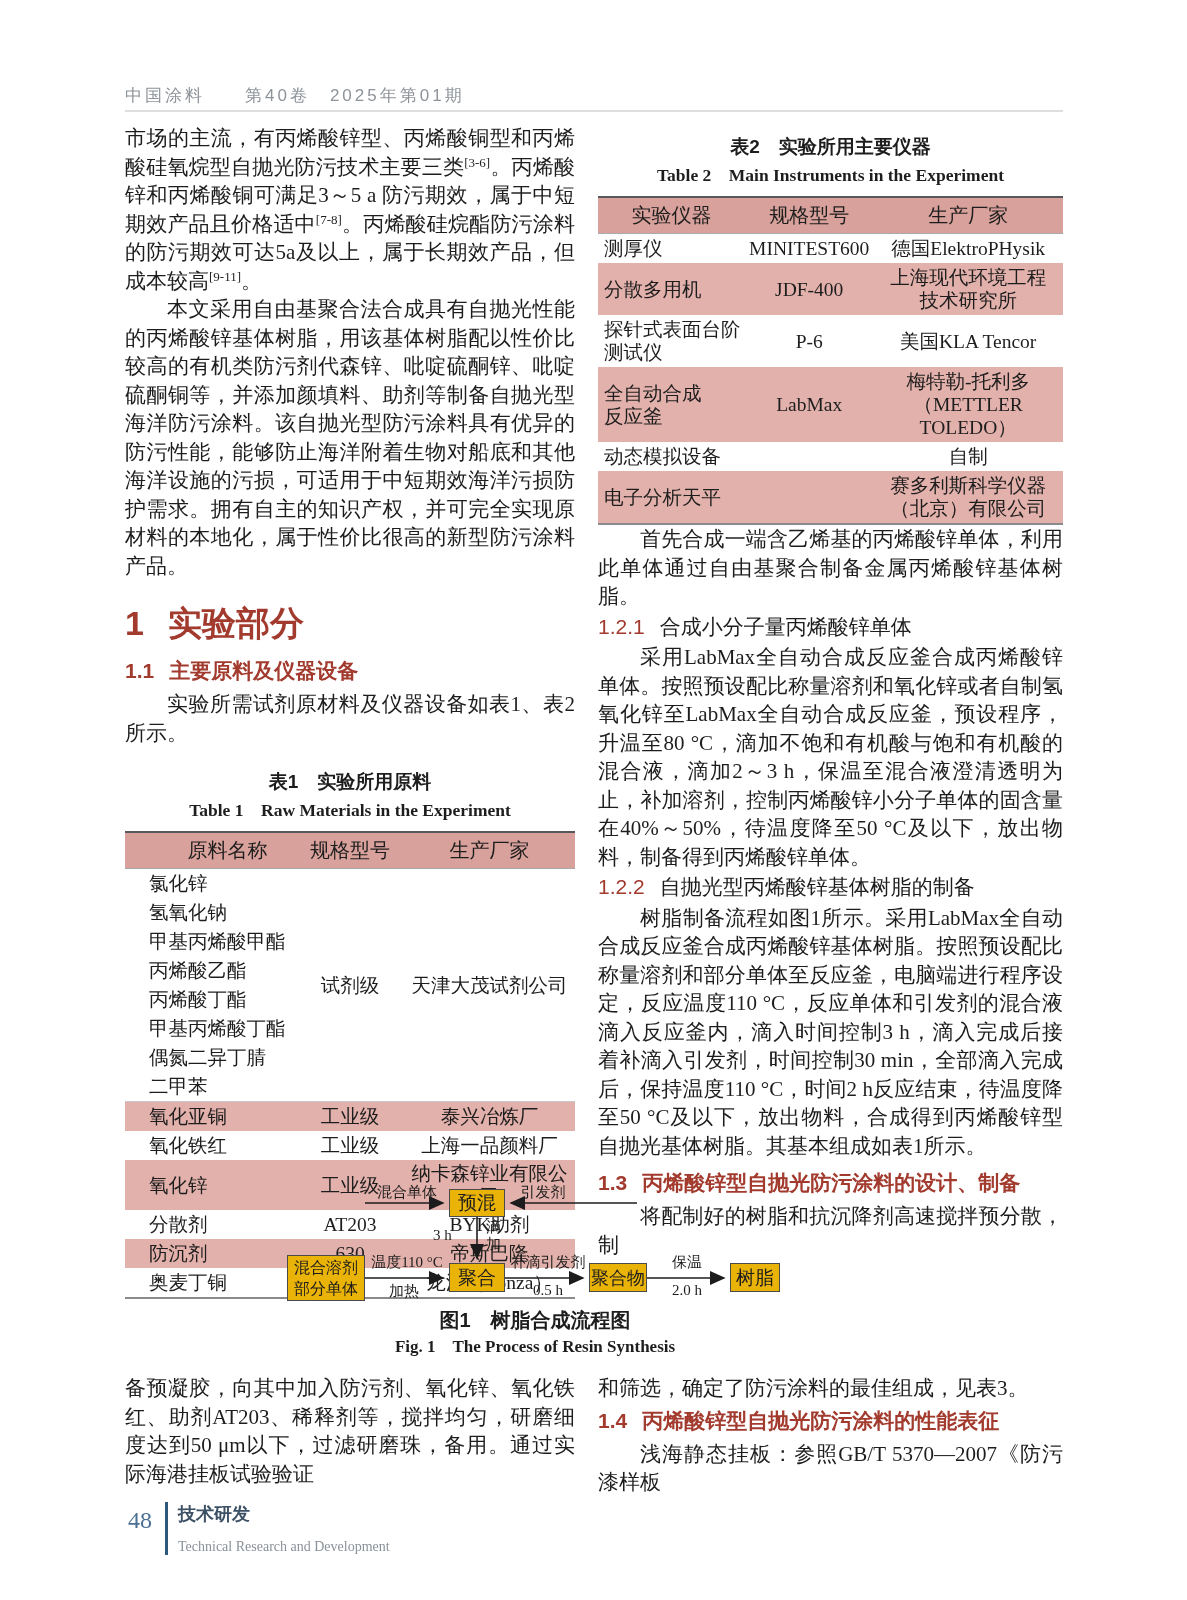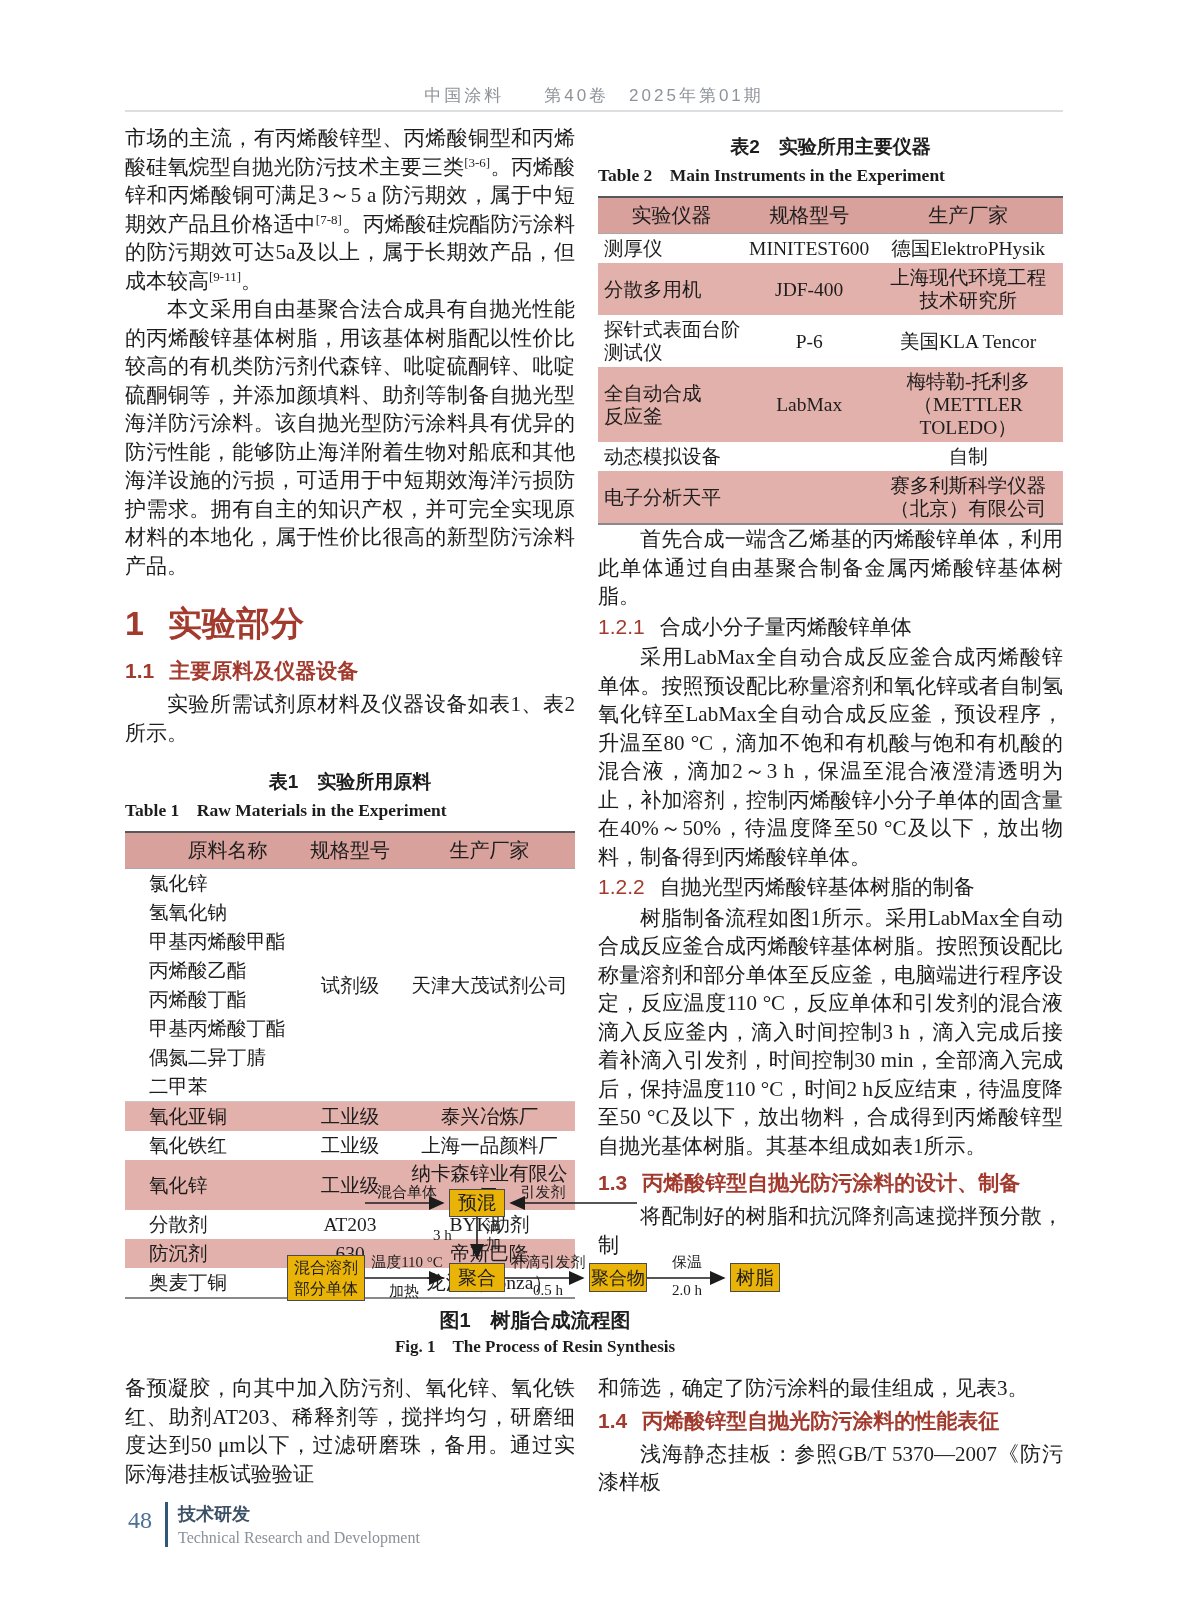--- a/index.html
+++ b/index.html
@@ -1,37 +1,37 @@
 <!DOCTYPE html>
 <html style="--accent: #A23A2E; --table_header_bg: #D8A19B; --table_row_bg: #E3B1AB; --header_gray: #8D9399; --rule_gray: #DCDEE0; --page_num_blue: #4C7094; --footer_bar: #2F5878; --footer_zh: #3D5166; --footer_en_gray: #8A9199; --text: #1D1D1D;"><head>
 <meta charset="utf-8">
 <style>
   html,body{margin:0;padding:0;background:#fff;}
   .page{position:relative;width:1187px;height:1600px;background:#ffffff;overflow:hidden;
         font-family:"Liberation Serif","DejaVu Serif",serif;color:var(--text,#1d1d1d);}
 
   
-  .pg-header{position:absolute;left:125px;width:938px;top:84px;display:flex;justify-content:center;
+  .pg-header{position:absolute;left:125px;width:938px;top:84px;display:flex;justify-content:flex-start;
              font-family:"Liberation Sans","DejaVu Sans",sans-serif;font-size:17px;color:var(--header_gray,#8d9399);letter-spacing:3px;gap:40px;}
   .pg-rule{position:absolute;left:125px;width:938px;top:110px;height:2px;background:var(--rule_gray,#dcdee0);}
 
   .col{position:absolute;}
   p.body{margin:0;font-size:21px;line-height:28.5px;text-align:justify;}
   .indent{text-indent:2em;}
   sup.ref{font-size:13px;line-height:0;vertical-align:7px;}
 
   .h1{margin:21px 0 10px;font-family:"Liberation Sans","DejaVu Sans",sans-serif;font-size:34px;font-weight:bold;color:var(--accent,#a23a2e);}
   .h1 .num{margin-right:24px;}
   .h2{margin:9px 0 5px;font-family:"Liberation Sans","DejaVu Sans",sans-serif;font-size:21px;font-weight:bold;color:var(--accent,#a23a2e);}
   .h2 .num{margin-right:15px;}
   .h3{margin:2px 0;font-size:21px;line-height:28.5px;}
   .h3 .num{color:var(--accent,#a23a2e);font-family:"Liberation Sans","DejaVu Sans",sans-serif;margin-right:15px;}
 
   .tcap-zh{margin-top:22px;text-align:center;font-family:"Liberation Sans","DejaVu Sans",sans-serif;font-weight:bold;font-size:19px;}
-  .tcap-en{margin:3px 0 9px;text-align:left;font-weight:bold;font-size:17.5px;}
+  .tcap-en{margin:3px 0 9px;text-align:center;font-weight:bold;font-size:17.5px;}
   table{width:100%;border-collapse:collapse;border-top:2px solid #58585a;border-bottom:2px solid #8a8a8c;}
   thead tr{border-bottom:1px solid #a9a9ab;}
   th{background:var(--table_header_bg,#d8a19b);font-weight:normal;font-size:20px;padding:4px 2px;text-align:center;}
   td{font-size:19.5px;line-height:23px;padding:2px 4px;vertical-align:middle;}
   .ctr{text-align:center;}
   .pre{white-space:pre-line;}
   .t1 td{height:25px;}
   .t1 td:first-child{padding-left:24px;}
   .t1 tbody.msec{border-bottom:1px solid #c8c8ca;}
   .t1 tbody.striped tr:nth-child(odd){background:var(--table_row_bg,#e3b1ab);}
@@ -47,21 +47,21 @@
   .fig-lbl{position:absolute;font-size:15px;white-space:nowrap;text-align:center;}
   .vert{white-space:pre-line;width:17px;line-height:17px;text-align:center;}
   .fig-cap-zh{position:absolute;left:0;right:0;top:124px;text-align:center;font-family:"Liberation Sans","DejaVu Sans",sans-serif;font-weight:bold;font-size:20px;}
   .fig-cap-en{position:absolute;left:0;right:0;top:152px;text-align:center;font-weight:bold;font-size:17px;}
 
   
   .pg-footer{position:absolute;left:128px;top:1502px;display:flex;align-items:flex-start;}
   .pg-num{font-size:24px;color:var(--page_num_blue,#4c7094);margin-right:13px;margin-top:5px;}
   .footer-block{border-left:3px solid var(--footer_bar,#2f5878);padding-left:10px;}
   .footer-zh{font-family:"Liberation Sans","DejaVu Sans",sans-serif;font-weight:bold;font-size:18px;color:var(--footer_zh,#3d5166);}
-  .footer-en{font-size:16px;color:var(--footer_en_gray,#8a9199);margin-top:3px;}
+  .footer-en{font-size:14px;color:var(--footer_en_gray,#8a9199);margin-top:13px;}
 </style>
 </head>
 <body>
 
 <div class="page">
 
   <div class="pg-header">
     <span>中国涂料</span>
     <span>第40卷　2025年第01期</span>
   </div>

